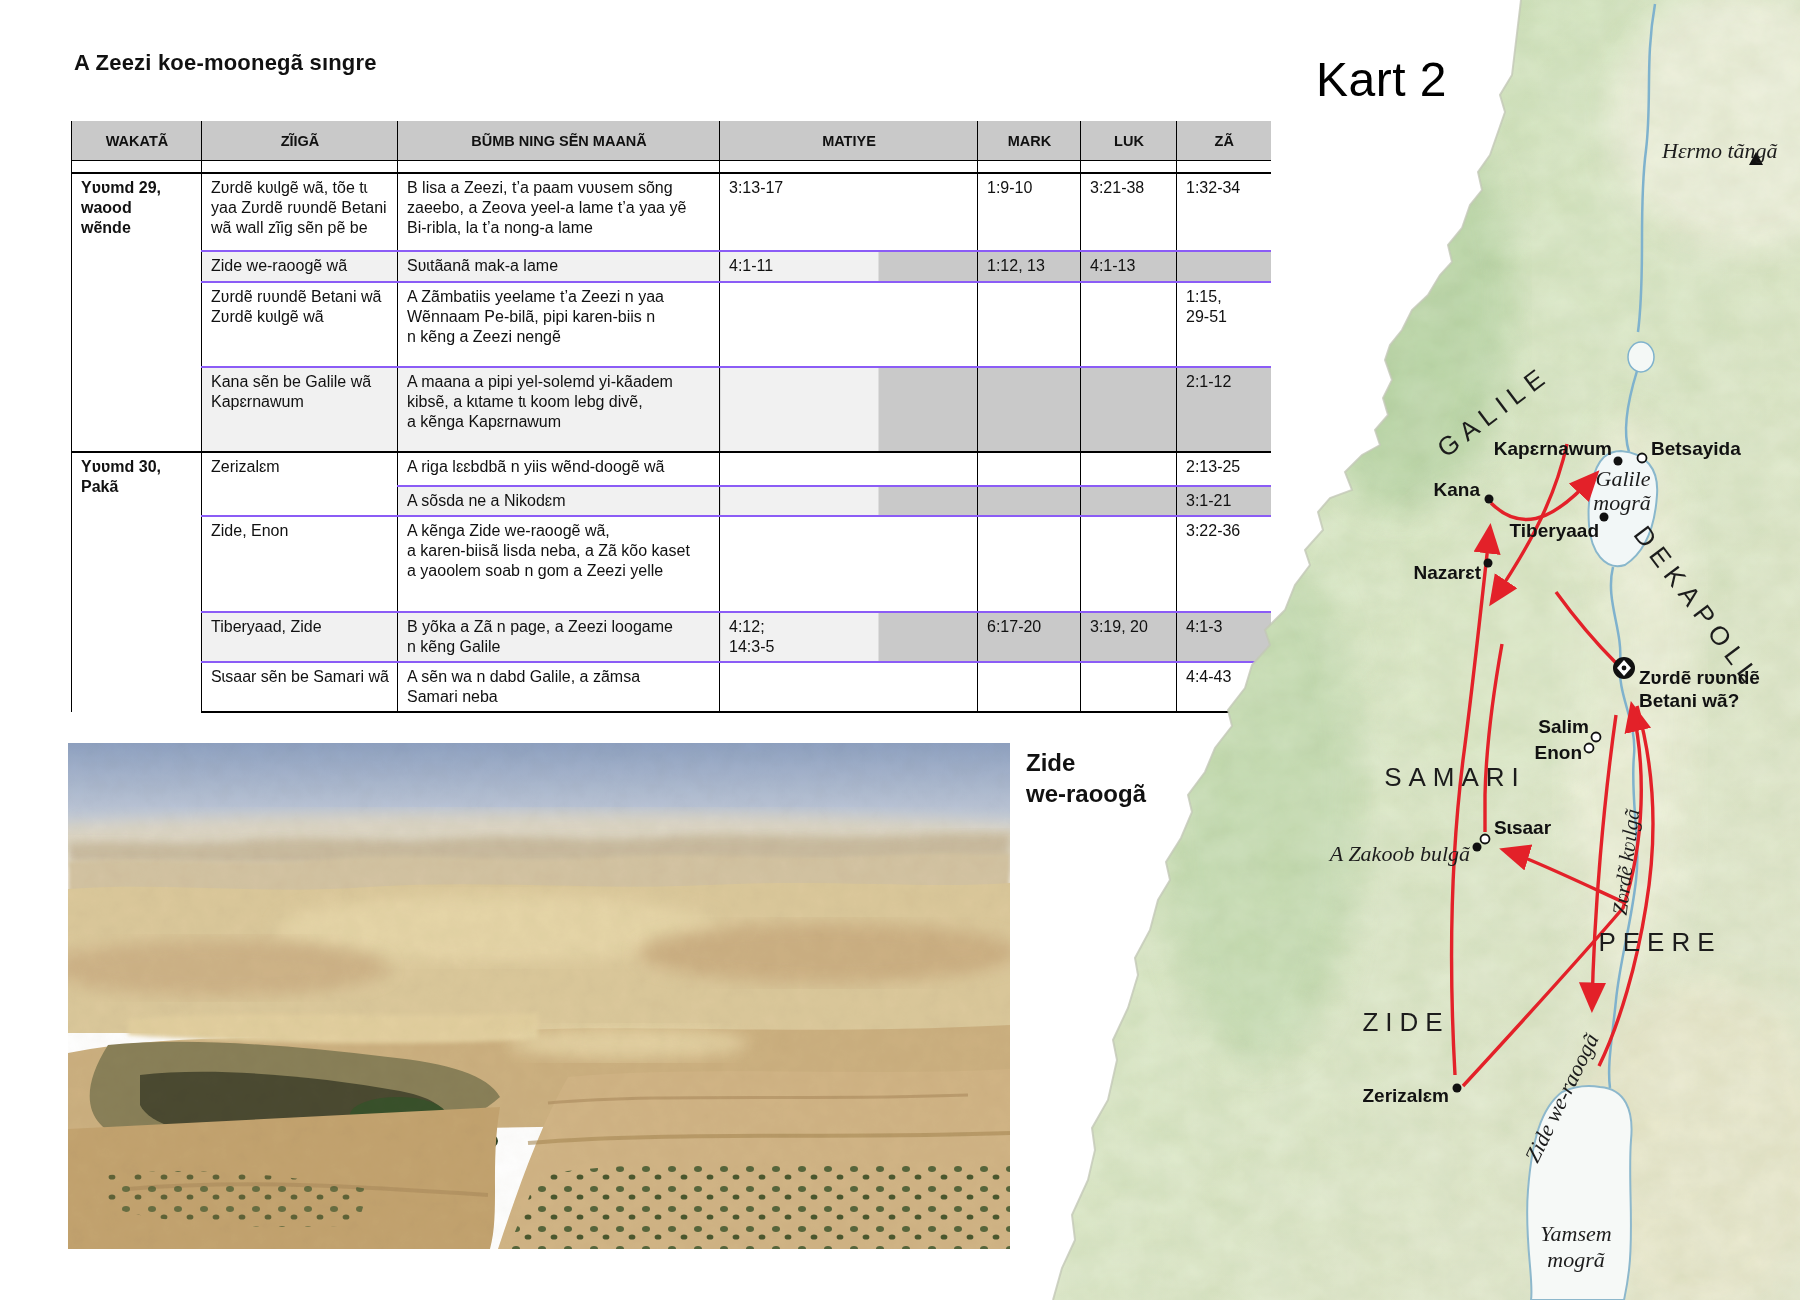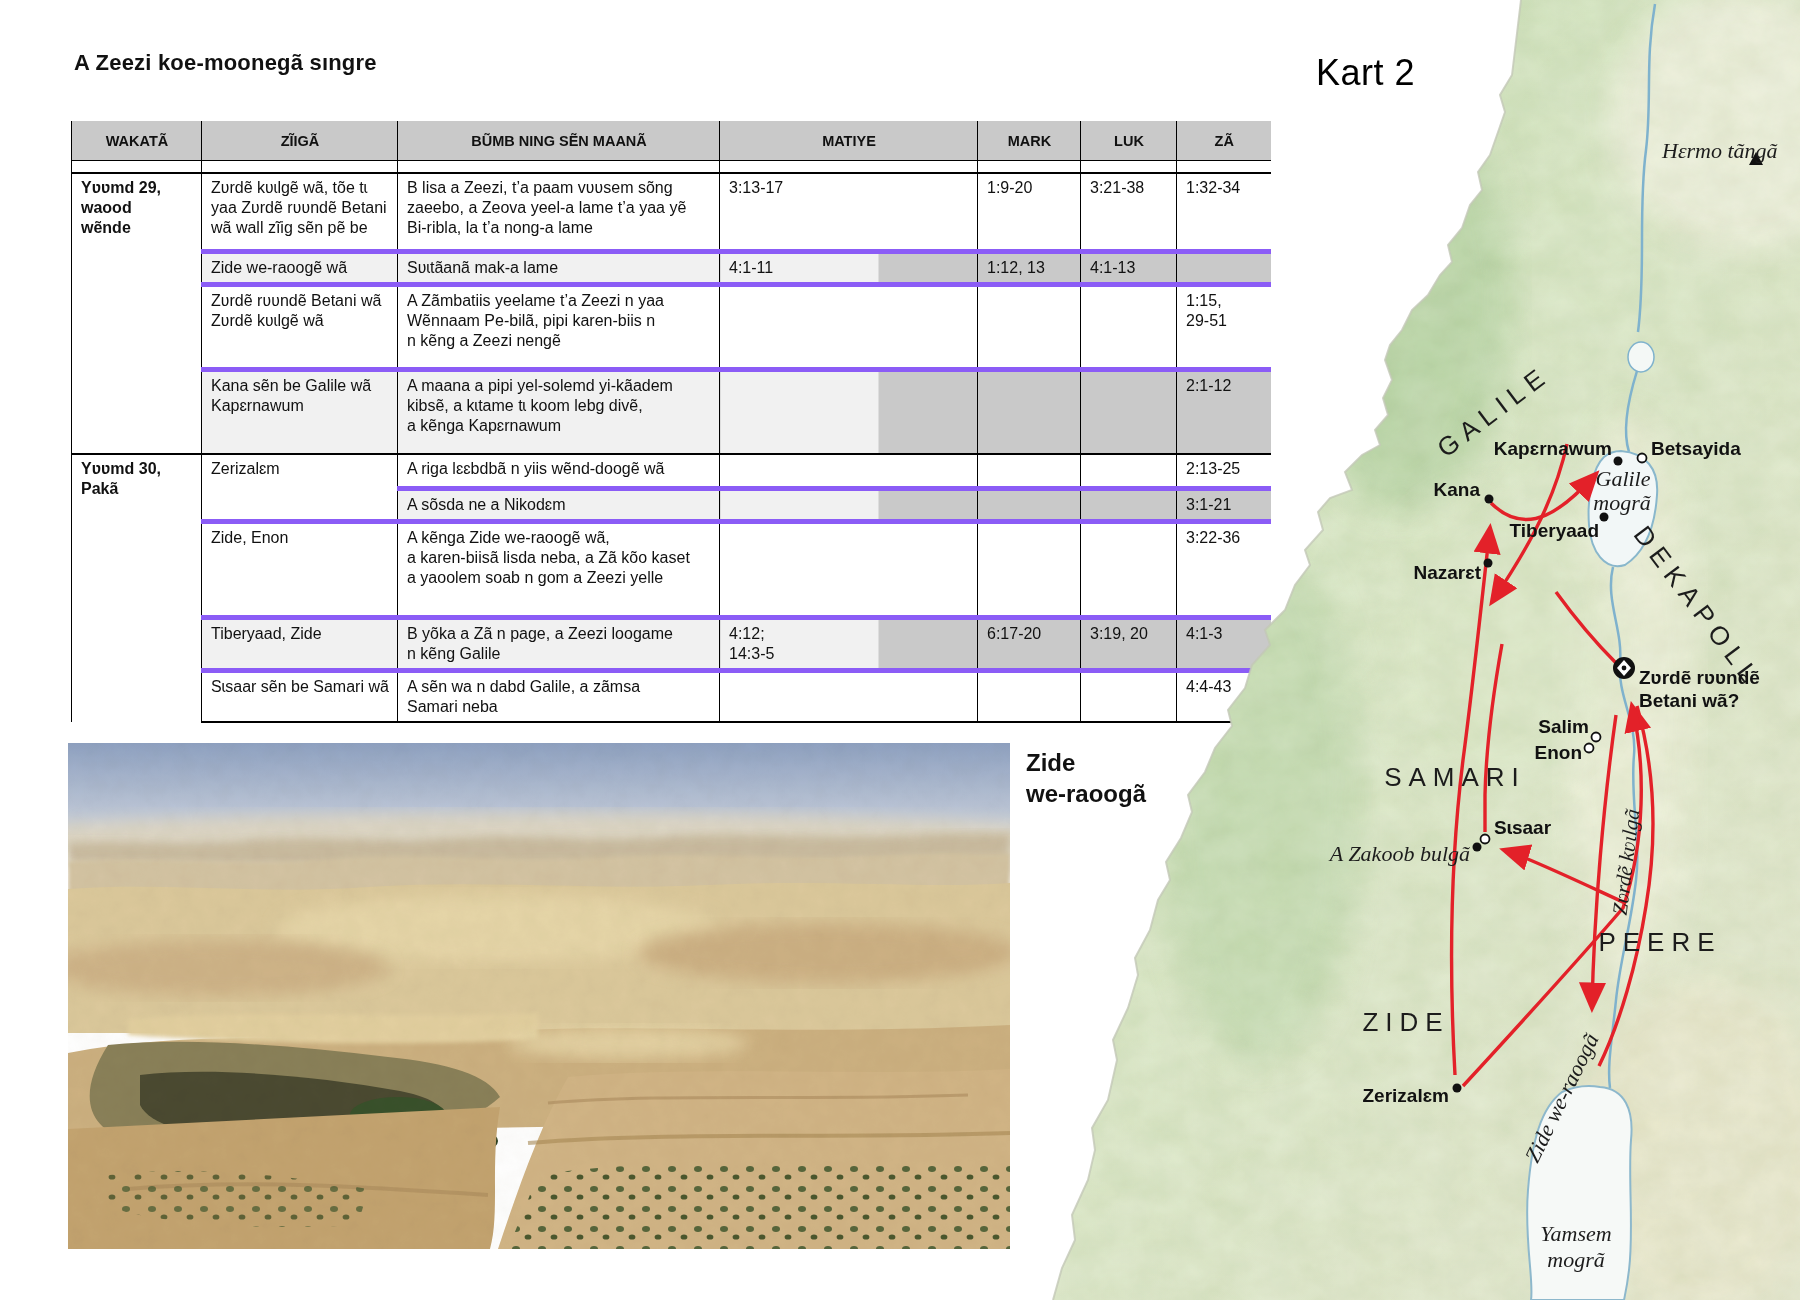--- a/index.html
+++ b/index.html
@@ -10,38 +10,38 @@
   #doc-title{position:absolute;left:74px;top:50px;font-size:22px;font-weight:bold;letter-spacing:.2px;}
 
   
   #tablewrap{position:absolute;left:71px;top:121px;}
   table.ev{border-collapse:collapse;table-layout:fixed;width:1199px;font-size:16px;line-height:20px;}
   table.ev td,table.ev th{border-left:1px solid #000;vertical-align:top;padding:4px 8px 4px 9px;
         white-space:pre-line;overflow:hidden;}
   table.ev thead th{background:#c9c9c9;font-size:14.5px;font-weight:bold;text-align:center;
         vertical-align:middle;border-bottom:1px solid #000;height:39px;padding-top:0;padding-bottom:0;}
   tr.gap td{height:11px;padding:0;}
-  tbody tr td{border-top:5px solid #8b5cf6;}
+  tbody tr td{border-top:2px solid #8b5cf6;}
   tbody tr.first td{border-top:2px solid #000;}
   tbody tr.section td{border-top:2px solid #000;}
   tbody tr.last td{border-bottom:2px solid #000;}
   td.wak{font-weight:bold;}
   tr.shaded td.zi,tr.shaded td.bu{background:#f1f1f1;}
   tr.shaded td.ma{background:linear-gradient(to right,#f1f1f1 158px,#c9c9c9 158px);}
   tr.shaded td.mk,tr.shaded td.lu,tr.shaded td.za{background:#c9c9c9;}
   tr.hr1{height:78px;} tr.hr2{height:31px;} tr.hr3{height:85px;} tr.hr4{height:85px;}
   tr.hr5{height:34px;} tr.hr6{height:28px;} tr.hr7{height:96px;margin-top:7px;} tr.hr8{height:44px;} tr.hr9{height:48px;}
 
   
   #photo{position:absolute;left:68px;top:743px;width:942px;height:506px;}
   #photo-caption{position:absolute;left:1026px;top:747px;font-size:24px;font-weight:bold;line-height:31px;}
 
   
   #map{position:absolute;left:900px;top:0;width:900px;height:1300px;}
-  #map-title{position:absolute;left:1316px;top:52px;font-size:36px;font-weight:400;letter-spacing:.5px;color:#000;}
+  #map-title{position:absolute;left:1316px;top:52px;font-size:48px;font-weight:400;letter-spacing:.5px;color:#000;}
   text.city{font-size:19px;font-weight:bold;fill:#111;}
   text.region{font-size:26px;letter-spacing:7px;fill:#1c1c1c;}
   text.geo{font-family:"Liberation Serif","DejaVu Serif",serif;font-style:italic;font-size:22px;fill:#1c1c1c;}
   text.geo-sm{font-family:"Liberation Serif","DejaVu Serif",serif;font-style:italic;font-size:21px;fill:#1c1c1c;}
 </style>
 </head>
 <body>
 
 <div id="page">
 
@@ -83,21 +83,21 @@
           <td class="wak" rowspan="4">Yʋʋmd 29,
 waood
 wẽnde</td>
           <td class="zi">Zʋrdẽ kʋɩlgẽ wã, tõe tɩ
 yaa Zʋrdẽ rʋʋndẽ Betani
 wã wall zĩig sẽn pẽ be</td>
           <td class="bu">B lisa a Zeezi, t’a paam vʋʋsem sõng
 zaeebo, a Zeova yeel-a lame t’a yaa yẽ
 Bi-ribla, la t’a nong-a lame</td>
           <td class="ma">3:13-17</td>
-          <td class="mk">1:9-20</td>
+          <td class="mk">1:9-10</td>
           <td class="lu">3:21-38</td>
           <td class="za">1:32-34</td>
         </tr>
         <tr class="shaded hr2">
           <td class="zi">Zide we-raoogẽ wã</td>
           <td class="bu">Sʋɩtãanã mak-a lame</td>
           <td class="ma">4:1-11</td>
           <td class="mk">1:12, 13</td>
           <td class="lu">4:1-13</td>
           <td class="za"></td>

